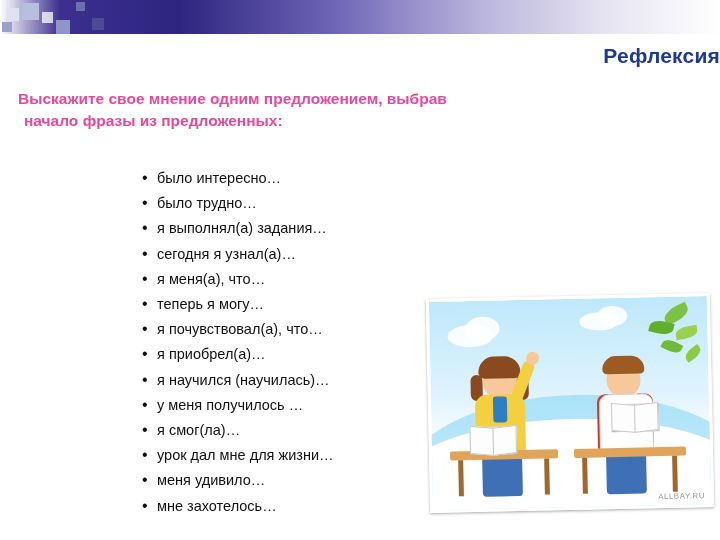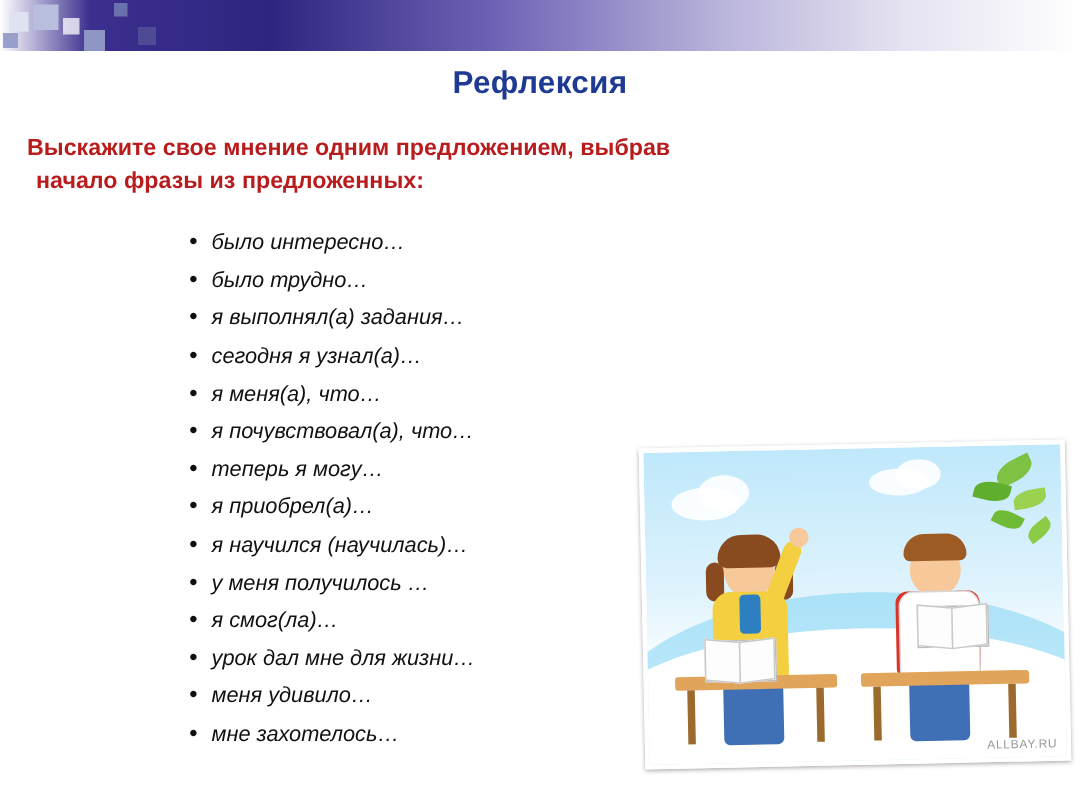--- a/index.html
+++ b/index.html
@@ -50,53 +50,52 @@
   .top-bar .sq5 { left: 2px;  top: 22px; width: 10px; height: 10px; background:#9aa0cc; }
   .top-bar .sq6 { left: 76px; top: 2px;  width: 9px;  height: 9px;  background:#6a70ad; }
   .top-bar .sq7 { left: 92px; top: 18px; width: 12px; height: 12px; background:#4e4a96; }
 
   
   .title {
     position: absolute;
     top: 44px;
     left: 0;
     width: 720px;
-    text-align: center;
+    text-align: right;
     font-size: 21px;
     font-weight: bold;
     color: #1f3a93;
     letter-spacing: .2px;
   }
 
   
   .subtitle {
     position: absolute;
     top: 88px;
     left: 18px;
     width: 560px;
     font-size: 15.5px;
     font-weight: bold;
-    color: #b91c1c;
+    color: #ec4899;
     line-height: 1.45;
   }
   .subtitle .line2 {
     display: block;
     padding-left: 6px;
   }
 
   
   .bullet-list {
     position: absolute;
     top: 150px;
     left: 124px;
     width: 330px;
-    margin: 0;
+    margin: 16px;
     padding: 0;
     list-style: none;
-    font-style: italic;
   }
   .bullet-list li {
     position: relative;
     font-size: 14.5px;
     color: #111111;
     line-height: 25.2px;
     padding-left: 17px;
     white-space: nowrap;
   }
   .bullet-list li::before {
@@ -256,22 +255,22 @@
   <span>Выскажите свое мнение одним предложением, выбрав</span>
   <span class="line2">начало фразы из предложенных:</span>
 </div>
 
 <ul class="bullet-list">
   <li>было интересно…</li>
   <li>было трудно…</li>
   <li>я выполнял(а) задания…</li>
   <li>сегодня я узнал(а)…</li>
   <li>я меня(а), что…</li>
+  <li>теперь я могу…</li>
   <li>я почувствовал(а), что…</li>
-  <li>теперь я могу…</li>
   <li>я приобрел(а)…</li>
   <li>я научился (научилась)…</li>
   <li>у меня получилось …</li>
   <li>я смог(ла)…</li>
   <li>урок дал мне для жизни…</li>
   <li>меня удивило…</li>
   <li>мне захотелось…</li>
 </ul>
 
 <div class="illus">

